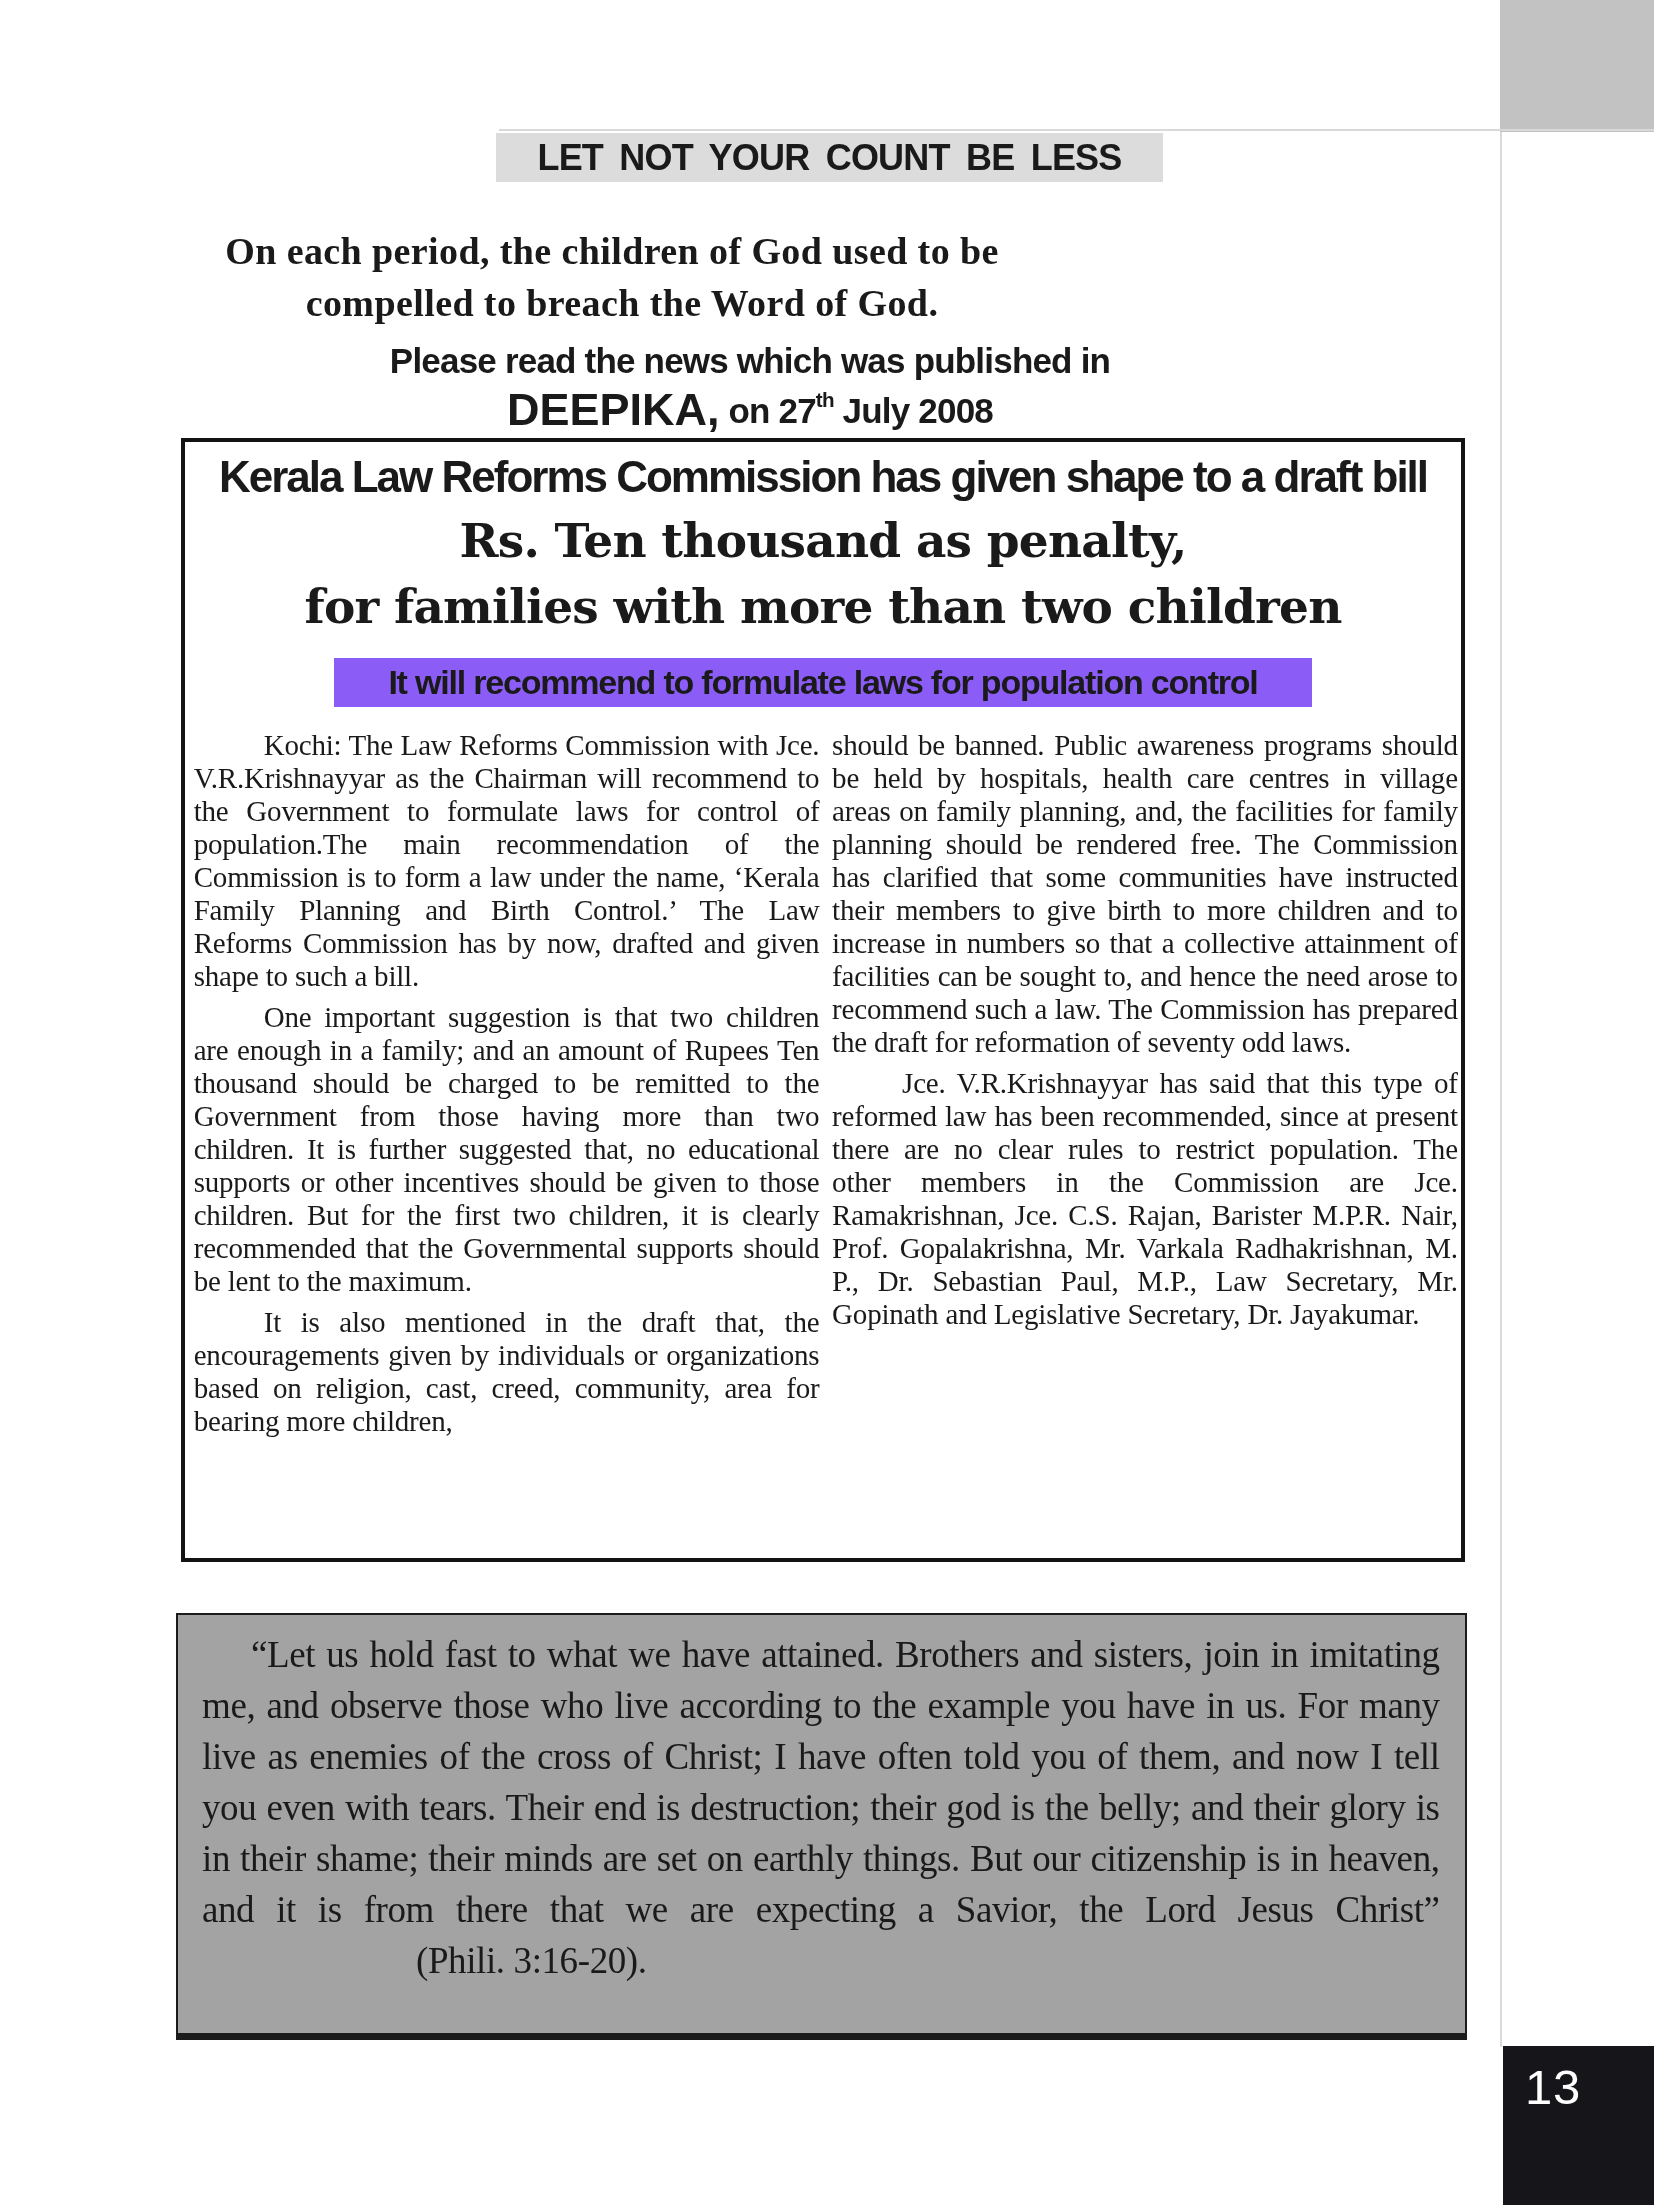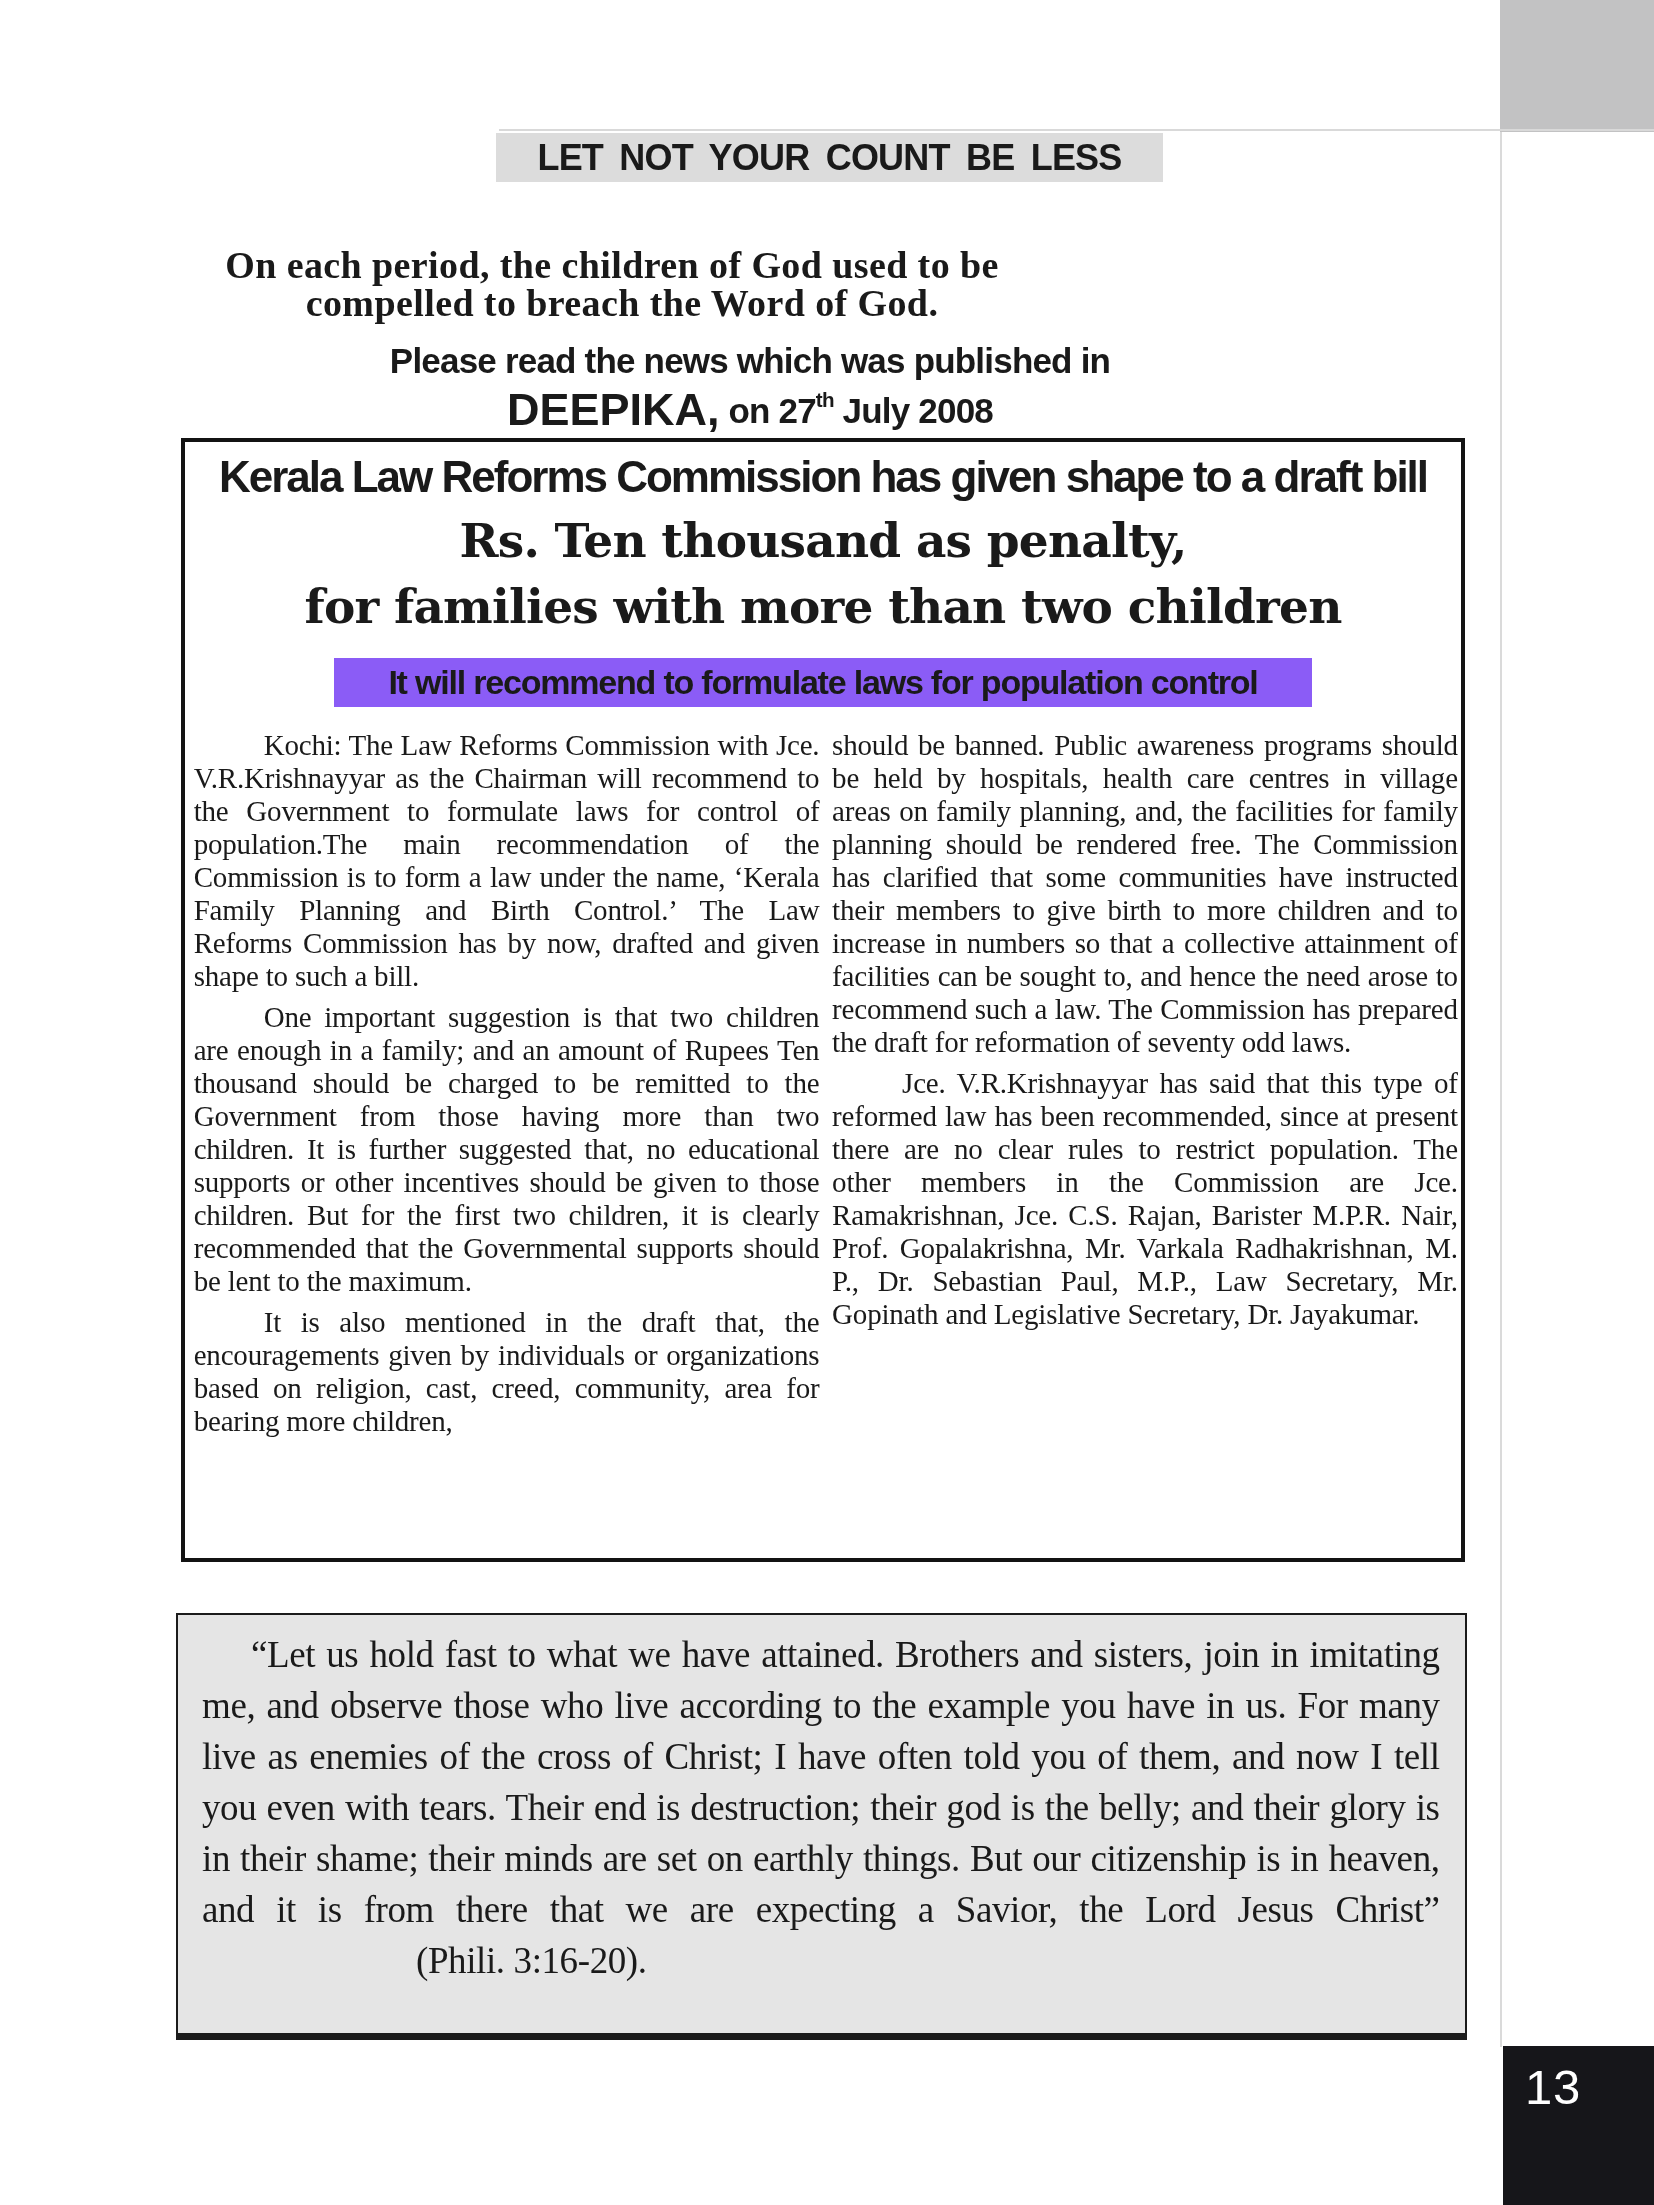--- a/index.html
+++ b/index.html
@@ -17,21 +17,21 @@
   .rule-h { position:absolute; top:129px; left:499px; width:1156px; height:2.4px; background:#d9d9d9; }
   .rule-v { position:absolute; top:132px; left:1500px; width:2.4px; height:1915px; background:#dadada; }
 
   
   .header-strip {
     position:absolute; top:133px; left:496px; width:667px; height:49px;
     background:#dcdcdc; text-align:center; line-height:49px;
     font-family:"Liberation Sans", sans-serif; font-weight:bold;
     font-size:36px; letter-spacing:-0.8px; word-spacing:7.1px; white-space:nowrap;
   }
-  .intro-1 { position:absolute; top:243px; width:1224px; font-weight:bold; font-size:38px; letter-spacing:0.4px; white-space:nowrap; text-align:center; }
+  .intro-1 { position:absolute; top:229px; width:1224px; font-weight:bold; font-size:38px; letter-spacing:0.4px; white-space:nowrap; text-align:center; }
   .intro-2 { position:absolute; top:281px; width:1244px; font-weight:bold; font-size:38px; letter-spacing:0.4px; white-space:nowrap; text-align:center; }
   .publish-line {
     position:absolute; top:341px; width:1500px; text-align:center;
     font-family:"Liberation Sans", sans-serif; font-weight:bold; font-size:35px;
     letter-spacing:-0.8px; white-space:nowrap;
   }
   .deepika-line {
     position:absolute; top:384px; width:1500px; text-align:center;
     font-family:"Liberation Sans", sans-serif; font-weight:bold; font-size:35px;
     letter-spacing:-0.8px; white-space:nowrap;
@@ -70,21 +70,21 @@
   .col { flex:1 1 0; }
   .body-para {
     font-size:29px; line-height:33px; text-align:justify;
     letter-spacing:-0.2px; margin:0 0 8px 0;
   }
   .indent { text-indent:70px; }
 
   
   .quote-box {
     position:absolute; top:1613px; left:176px; width:1291px; height:427px;
-    background:#e5e5e5;
+    background:#a3a3a3;
     border:2.4px solid #1b1b1b; border-bottom:7.1px solid #1b1b1b;
     padding:14.3px 25.4px 0 24px; overflow:hidden;
   }
   .quote-para {
     font-size:37px; line-height:51px; text-align:justify;
     text-indent:49px; letter-spacing:-0.4px;
   }
   .ref-gap { display:inline-block; width:214px; }
 
   

